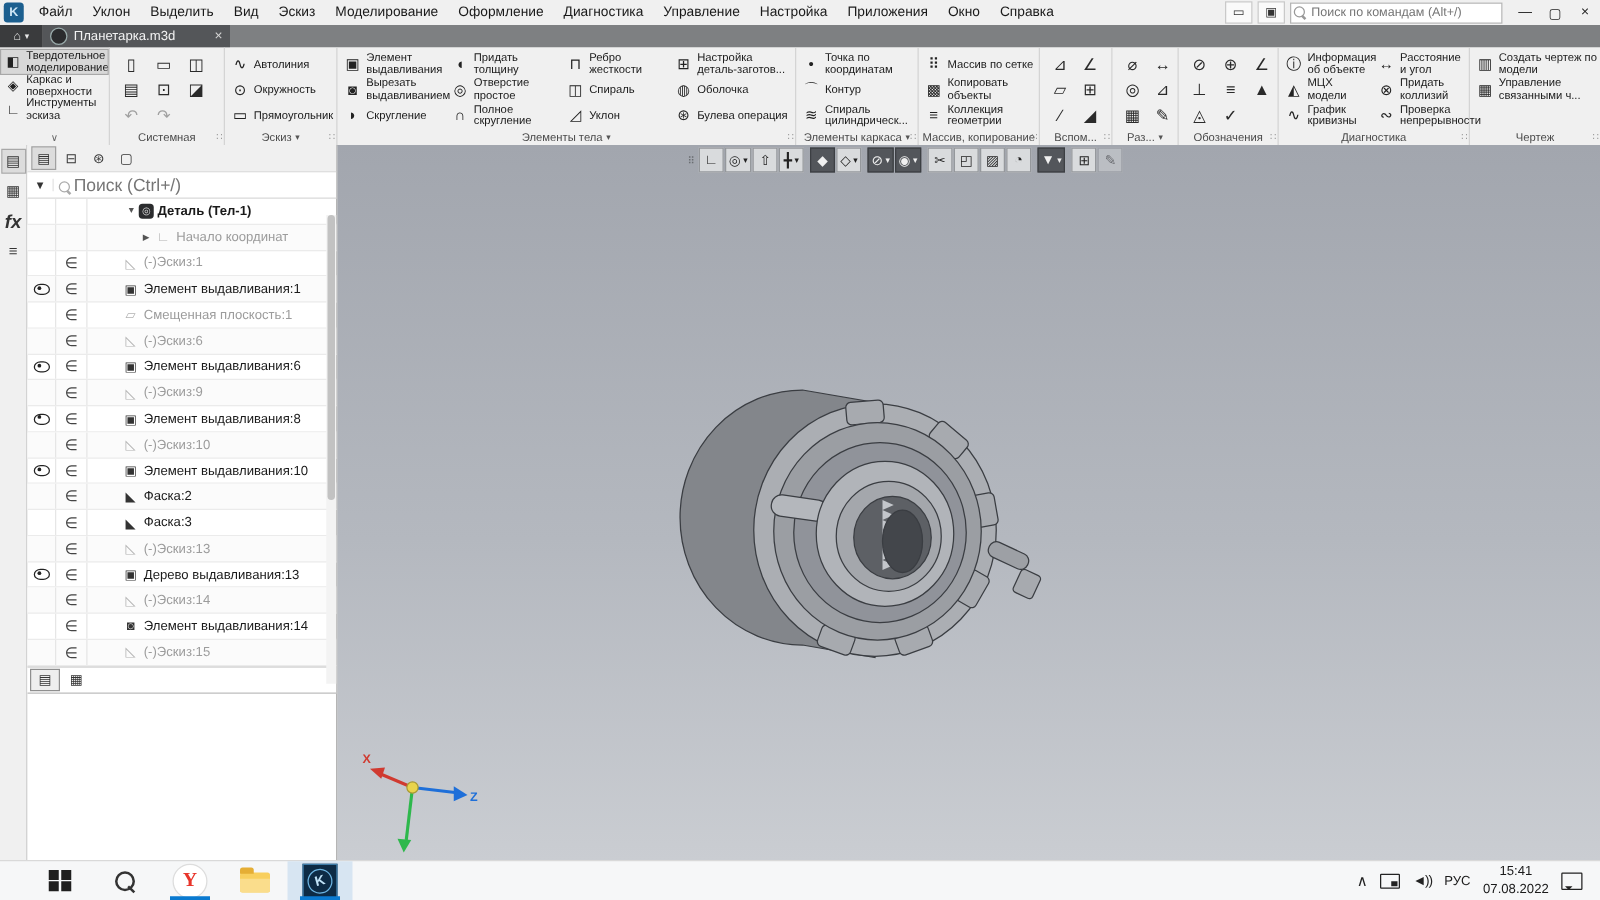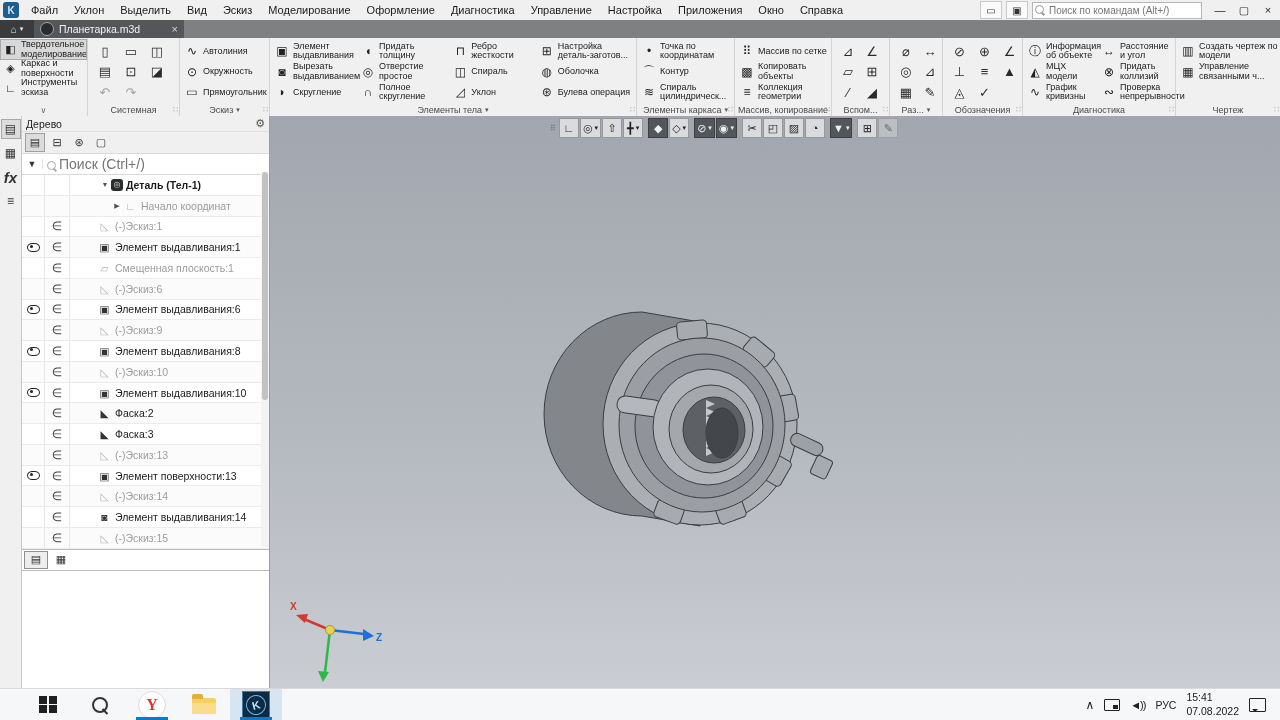--- a/index.html
+++ b/index.html
@@ -118,21 +118,21 @@
   .folder::before{content:"";position:absolute;top:-4px;left:0;width:11px;height:5px;background:#e5ae35;border-radius:2px 2px 0 0}
   .folder::after{content:"";position:absolute;left:0;bottom:0;width:24px;height:11px;background:#fadd8c;border-radius:0 0 2px 2px}
   .ktile{width:26px;height:26px;background:#0d2b45;border:1px solid #3e7ca8;display:flex;align-items:center;justify-content:center}
   .ktile .kring{width:18px;height:18px;border:1.6px solid #6db5e2;border-radius:50%;display:flex;align-items:center;justify-content:center;
     color:#bfe2f7;font-size:11px;font-weight:bold;transform:rotate(-15deg)}
   #tray{margin-left:auto;display:flex;align-items:center;gap:10px;padding-right:14px;font-size:10.5px;color:#1a1a1a}
   .trayglyph{font-size:12px;color:#222}
   .net{width:14px;height:10px;border:1.5px solid #222;position:relative;border-radius:1px}
   .net::after{content:"";position:absolute;right:1px;bottom:1px;width:5px;height:4px;background:#222}
   .vol{font-size:11px;letter-spacing:-1px;color:#222}
-  #clock{line-height:1.25}
+  #clock{text-align:center;line-height:1.25}
   .notif{width:15px;height:12px;border:1.5px solid #222;border-radius:1px;position:relative}
   .notif::after{content:"";position:absolute;left:2px;bottom:-4px;border:3px solid transparent;border-top-color:#222}
 </style>
 </head>
 <body>
 
 <div id="titlebar">
   <div id="applogo">K</div>
   <div class="menuitem">Файл</div>
   <div class="menuitem">Уклон</div>
@@ -440,24 +440,20 @@
 </div>
 
 <div id="leftstrip">
   <div class="stripbtn active">▤</div>
   <div class="stripbtn">▦</div>
   <div class="stripbtn fx">fx</div>
   <div class="stripbtn">≡</div>
 </div>
 
 <div id="treepanel">
-  <div id="treehead">
-    <span>Дерево</span>
-    <span class="gear">⚙</span>
-  </div>
   <div id="treetools">
     <div class="ttool active">▤</div>
     <div class="ttool">⊟</div>
     <div class="ttool">⊛</div>
     <div class="ttool">▢</div>
   </div>
   <div id="treesearch">
     <span class="funnel">▼</span>
     <span class="srchwrap">
         <span class="lens-s"></span>
@@ -587,21 +583,21 @@
         <span class="tl">(-)Эскиз:13</span>
       </div>
     </div>
     <div class="trow">
       <div class="g1">
           <span class="eye"></span>
         </div>
       <div class="g2">∈</div>
       <div class="tcontent" style="padding-left:26px">
         <span class="ti">▣</span>
-        <span class="tl">Элемент поверхности:13</span>
+        <span class="tl">Дерево выдавливания:13</span>
       </div>
     </div>
     <div class="trow dim">
       <div class="g1"></div>
         <div class="g2">∈</div>
       <div class="tcontent" style="padding-left:26px">
         <span class="ti">◺</span>
         <span class="tl">(-)Эскиз:14</span>
       </div>
     </div>

